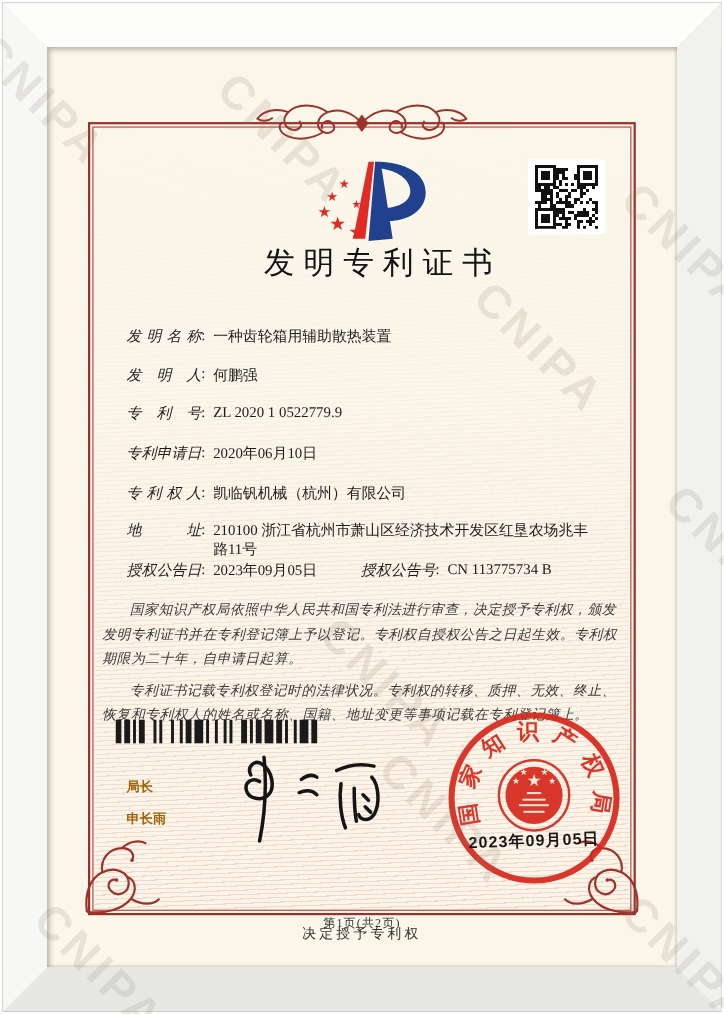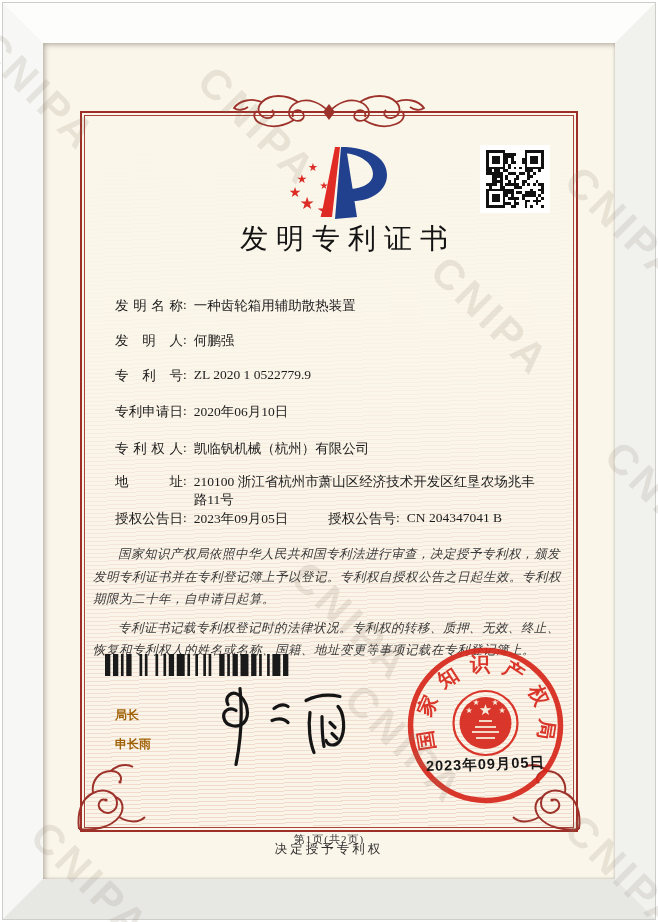--- a/index.html
+++ b/index.html
@@ -26,21 +26,21 @@
   
   .cert-no{position:absolute;left:66px;top:97px;font-size:13.5px;letter-spacing:2px;color:#2b2b2b;}
   .logo{position:absolute;left:240px;top:100px;width:115px;height:78px;}
   .qr-wrap{position:absolute;left:437px;top:102px;width:70px;height:68px;background:#ffffff;
            display:flex;align-items:center;justify-content:center;}
   .title{position:absolute;left:0;right:0;top:177px;text-align:center;
          font-size:28px;letter-spacing:8px;text-indent:8px;color:#141414;padding-left:30px;}
   .fields{position:absolute;left:72px;top:254px;width:470px;font-size:13.5px;color:#1c1c1c;}
   .frow{position:absolute;left:0;white-space:nowrap;}
   .flabel{display:inline-block;width:68px;text-align:justify;text-align-last:justify;
-          text-justify:inter-character;vertical-align:top;}
+          text-justify:inter-character;vertical-align:top;font-style:italic;}
   .fcolon{vertical-align:top;}
   .fvalue{margin-left:7px;vertical-align:top;display:inline-block;}
   .fvalue.addr{width:352px;white-space:normal;line-height:18px;}
   .grant2{position:absolute;left:213px;top:0;white-space:nowrap;}
   .body-text{position:absolute;left:50px;top:500px;width:476px;font-size:12.5px;
              line-height:22.5px;color:#3a3a3a;font-style:italic;}
   .body-text p{margin:0 0 6px 0;text-indent:2em;letter-spacing:.5px;}
   .barcode{position:absolute;left:62px;top:611px;width:186px;height:22px;}
   .director{position:absolute;left:72px;top:658px;font-family:"Liberation Sans","DejaVu Sans",sans-serif;
             font-size:12px;font-weight:700;color:#a16207;line-height:29px;}
@@ -306,21 +306,21 @@
               <span class="flabel">专利权人</span><span class="fcolon">:</span><span class="fvalue">凯临钒机械（杭州）有限公司</span>
             </div>
             <div class="frow" style="top:176px;">
               <span class="flabel">地址</span><span class="fcolon">:</span><span class="fvalue addr">210100 浙江省杭州市萧山区经济技术开发区红垦农场兆丰路11号</span>
             </div>
             <div class="frow" style="top:213px;width:470px;">
               <span>
                 <span class="flabel">授权公告日</span><span class="fcolon">:</span><span class="fvalue">2023年09月05日</span>
               </span>
               <span class="grant2">
-                <span class="flabel">授权公告号</span><span class="fcolon">:</span><span class="fvalue">CN 204347041 B</span>
+                <span class="flabel">授权公告号</span><span class="fcolon">:</span><span class="fvalue">CN 113775734 B</span>
               </span>
             </div>
           </div>
 
           <div class="body-text">
             <p>国家知识产权局依照中华人民共和国专利法进行审查，决定授予专利权，颁发发明专利证书并在专利登记簿上予以登记。专利权自授权公告之日起生效。专利权期限为二十年，自申请日起算。</p>
             <p>专利证书记载专利权登记时的法律状况。专利权的转移、质押、无效、终止、恢复和专利权人的姓名或名称、国籍、地址变更等事项记载在专利登记簿上。</p>
           </div>
 
           <svg id="barcode" class="barcode" preserveAspectRatio="none" fill="#1a1a1a" viewBox="0 0 70 22">

